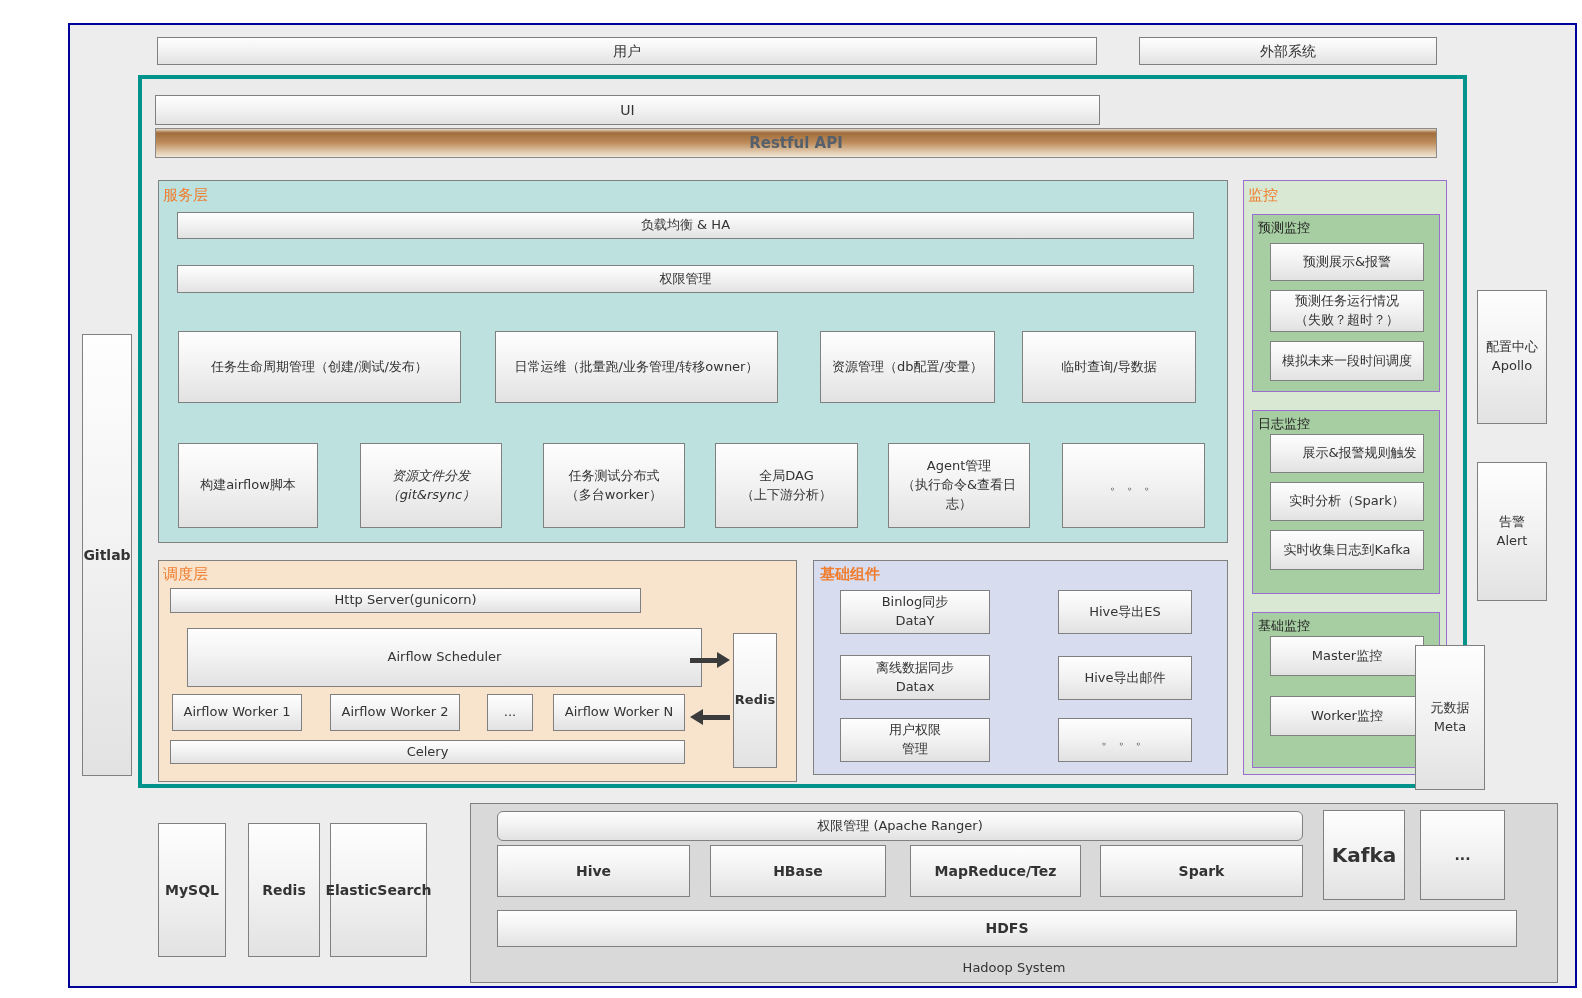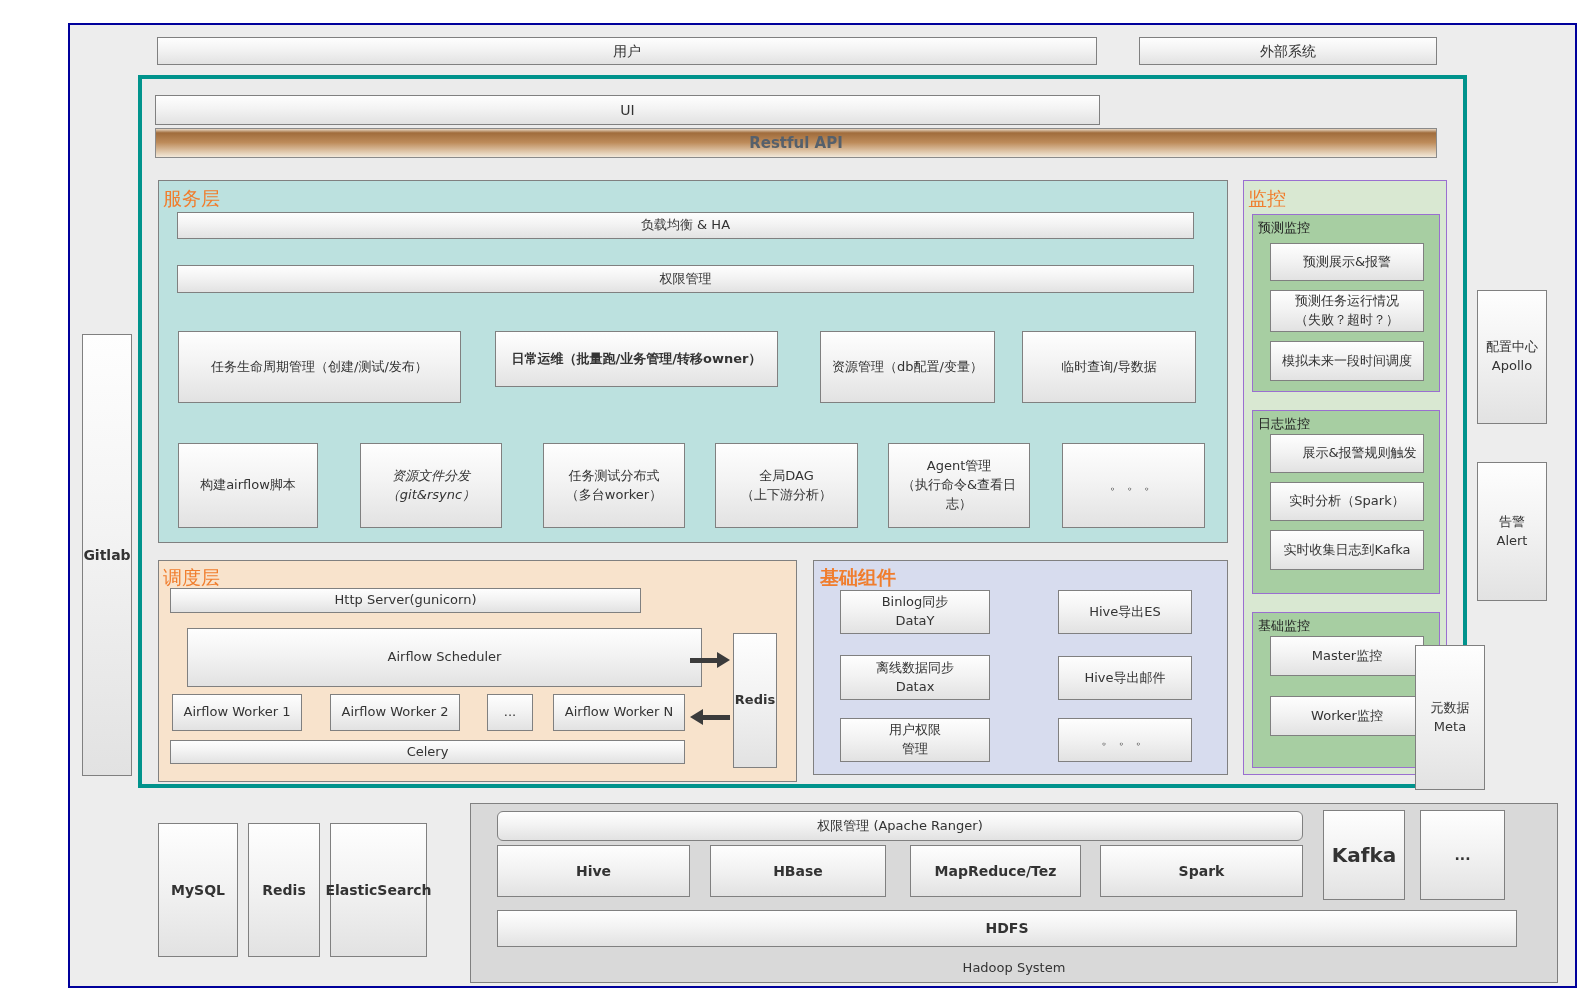--- a/index.html
+++ b/index.html
@@ -11,21 +11,21 @@
          display:flex; align-items:center; justify-content:center; text-align:center;
          color:#333333; font-size:13px; line-height:1.45; white-space:pre-line; padding:2px; }
   .bold { font-weight:bold; }
   .panel { position:absolute; box-sizing:border-box; border:1px solid #808080; }
   .teal-frame { position:absolute; box-sizing:border-box; border:4px solid #00938c; background:#ebebeb; }
   .service  { background:#bce1df; }
   .sched    { background:#f8e3cc; }
   .basec    { background:#d7dcee; }
   .monitor  { background:#d9e8d2; border:1px solid #9a6fd0; }
   .monitor-sub { background:#a7cea2; border:1px solid #9a6fd0; }
-  .sec-label { position:absolute; color:#f07d2d; font-size:19px; }
+  .sec-label { position:absolute; color:#f07d2d; font-size:15px; }
   .sub-label { position:absolute; color:#222; font-size:13px; }
   .api-bar { position:absolute; box-sizing:border-box; border:1px solid #8a8a8a;
              background:linear-gradient(180deg,#e8d8c4 0%,#a06c3c 14%,#bd8b5a 48%,#e7d4bc 88%,#f2e8da 100%);
              display:flex; align-items:center; justify-content:center;
              color:#56606b; font-weight:bold; font-size:15px; }
   .arrow { position:absolute; height:5px; background:#3b3b3b; }
   .arrow.right::after { content:''; position:absolute; right:-13px; top:-6px;
       border-left:13px solid #3b3b3b; border-top:8px solid transparent; border-bottom:8px solid transparent; }
   .arrow.left::before { content:''; position:absolute; left:-13px; top:-6px;
       border-right:13px solid #3b3b3b; border-top:8px solid transparent; border-bottom:8px solid transparent; }
@@ -44,21 +44,21 @@
 
   <div class="box" style="left:155px;top:95px;width:945px;height:30px;font-size:14px;">UI</div>
   <div class="api-bar" style="left:155px;top:128px;width:1282px;height:30px;">Restful API</div>
 
   <div class="panel service" style="left:158px;top:180px;width:1070px;height:363px;"></div>
   <div class="sec-label" style="left:163px;top:186px;">服务层</div>
   <div class="box" style="left:177px;top:212px;width:1017px;height:27px;">负载均衡 &amp; HA</div>
   <div class="box" style="left:177px;top:265px;width:1017px;height:28px;">权限管理</div>
 
   <div class="box" style="left:178px;top:331px;width:283px;height:72px;">任务生命周期管理（创建/测试/发布）</div>
-  <div class="box" style="left:495px;top:331px;width:283px;height:56px;font-weight:bold;">日常运维（批量跑/业务管理/转移owner）</div>
+  <div class="box" style="left:495px;top:331px;width:283px;height:72px;">日常运维（批量跑/业务管理/转移owner）</div>
   <div class="box" style="left:820px;top:331px;width:175px;height:72px;">资源管理（db配置/变量）</div>
   <div class="box" style="left:1022px;top:331px;width:174px;height:72px;">临时查询/导数据</div>
 
   <div class="box" style="left:178px;top:443px;width:140px;height:85px;">构建airflow脚本</div>
   <div class="box" style="left:360px;top:443px;width:142px;height:85px;font-style:italic;">资源文件分发
 （git&amp;rsync）</div>
   <div class="box" style="left:543px;top:443px;width:142px;height:85px;">任务测试分布式
 （多台worker）</div>
   <div class="box" style="left:715px;top:443px;width:143px;height:85px;">全局DAG
 （上下游分析）</div>
@@ -113,21 +113,21 @@
   <div class="box" style="left:1270px;top:696px;width:154px;height:40px;">Worker监控</div>
 
   <div class="box bold" style="left:82px;top:334px;width:50px;height:442px;font-size:14px;">Gitlab</div>
   <div class="box" style="left:1477px;top:290px;width:70px;height:134px;">配置中心
 Apollo</div>
   <div class="box" style="left:1477px;top:462px;width:70px;height:139px;">告警
 Alert</div>
   <div class="box" style="left:1415px;top:645px;width:70px;height:145px;">元数据
 Meta</div>
 
-  <div class="box bold" style="left:158px;top:823px;width:80px;height:134px;font-size:14px;">MySQL</div>
+  <div class="box bold" style="left:158px;top:823px;width:68px;height:134px;font-size:14px;">MySQL</div>
   <div class="box bold" style="left:248px;top:823px;width:72px;height:134px;font-size:14px;">Redis</div>
   <div class="box bold" style="left:330px;top:823px;width:97px;height:134px;font-size:14px;">ElasticSearch</div>
 
   <div class="panel" style="left:470px;top:803px;width:1088px;height:180px;background:#d9d9d9;"></div>
   <div class="box" style="left:497px;top:811px;width:806px;height:30px;border-radius:6px;">权限管理 (Apache Ranger)</div>
   <div class="box bold" style="left:497px;top:845px;width:193px;height:52px;font-size:14px;">Hive</div>
   <div class="box bold" style="left:710px;top:845px;width:176px;height:52px;font-size:14px;">HBase</div>
   <div class="box bold" style="left:910px;top:845px;width:171px;height:52px;font-size:14px;">MapReduce/Tez</div>
   <div class="box bold" style="left:1100px;top:845px;width:203px;height:52px;font-size:14px;">Spark</div>
   <div class="box bold" style="left:1323px;top:810px;width:82px;height:90px;font-size:20px;">Kafka</div>

